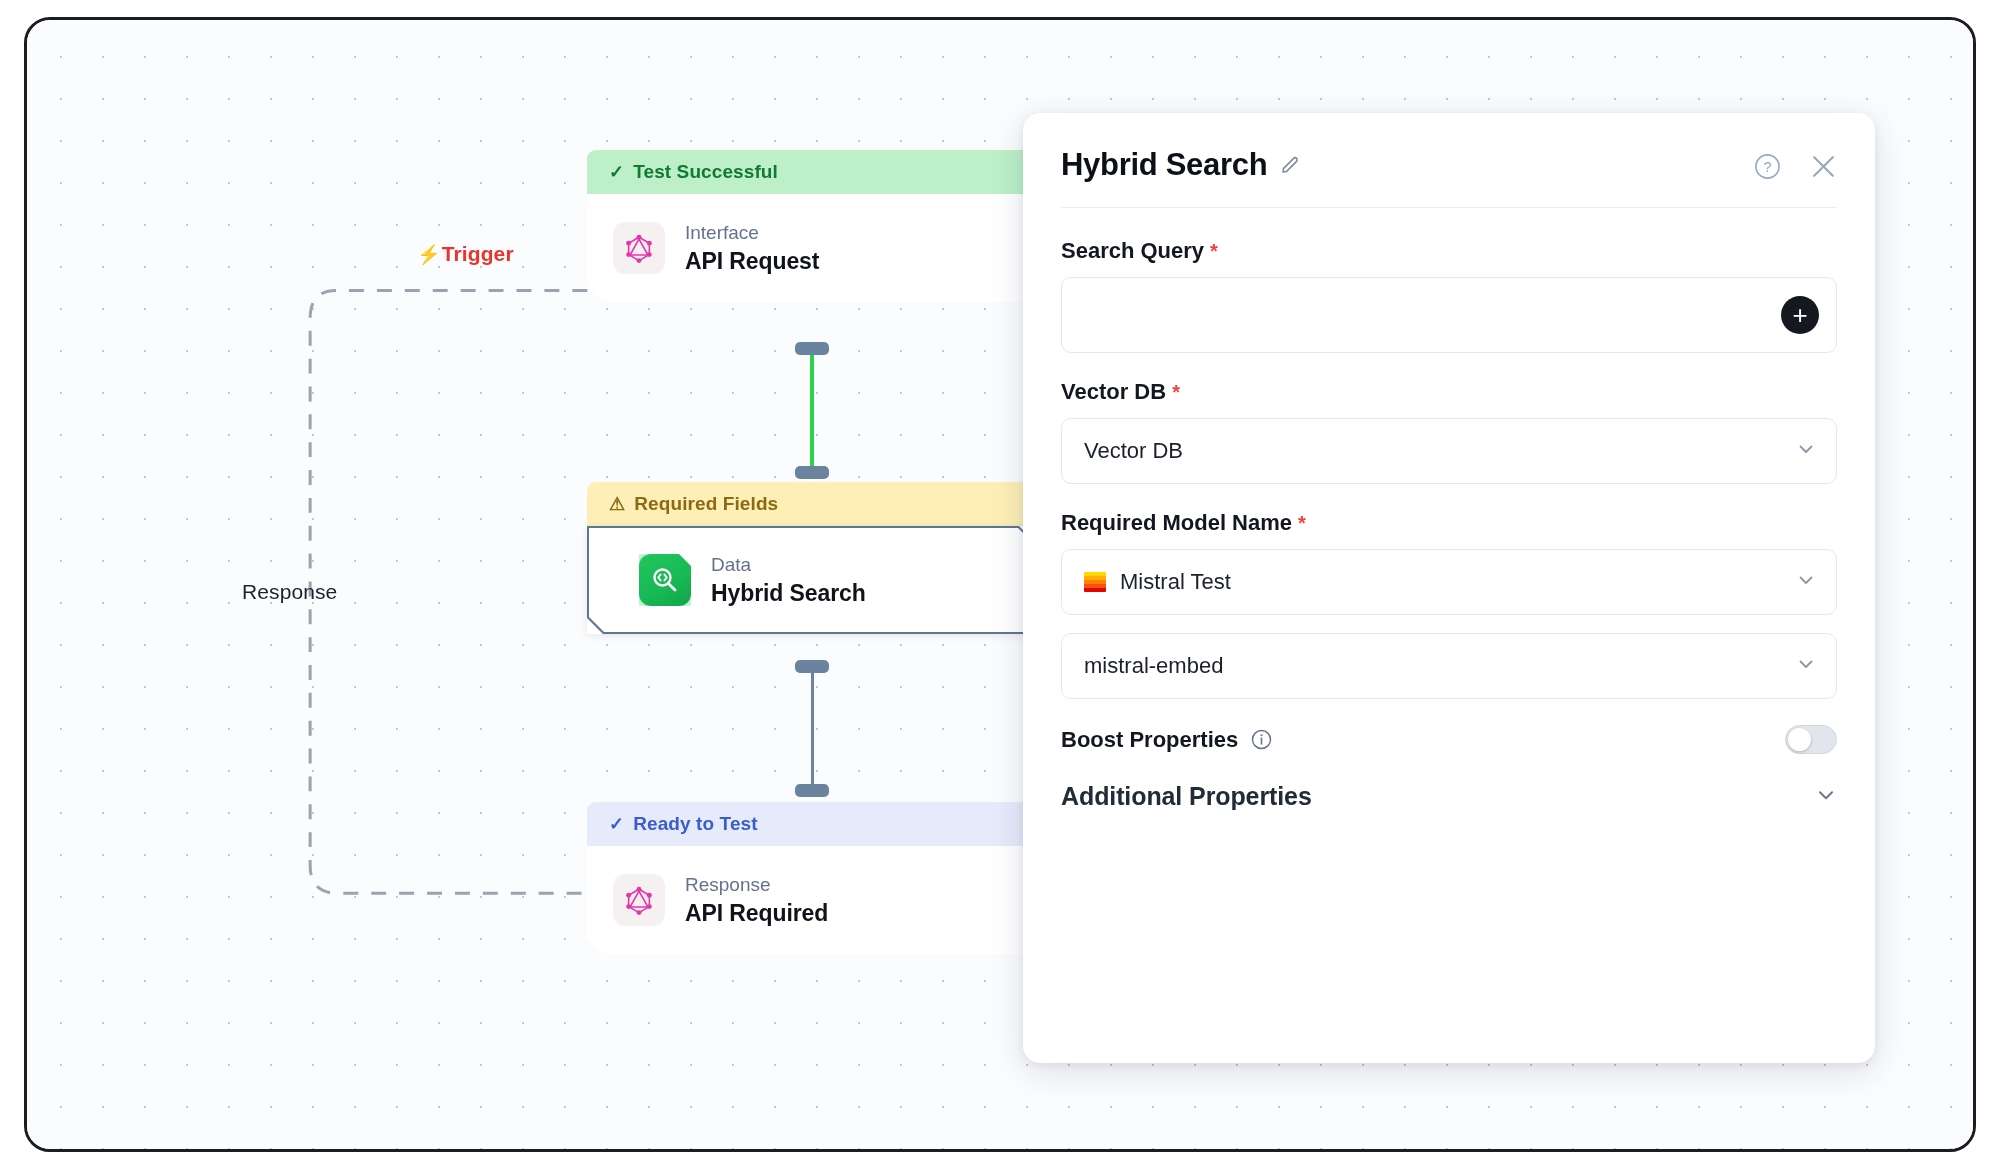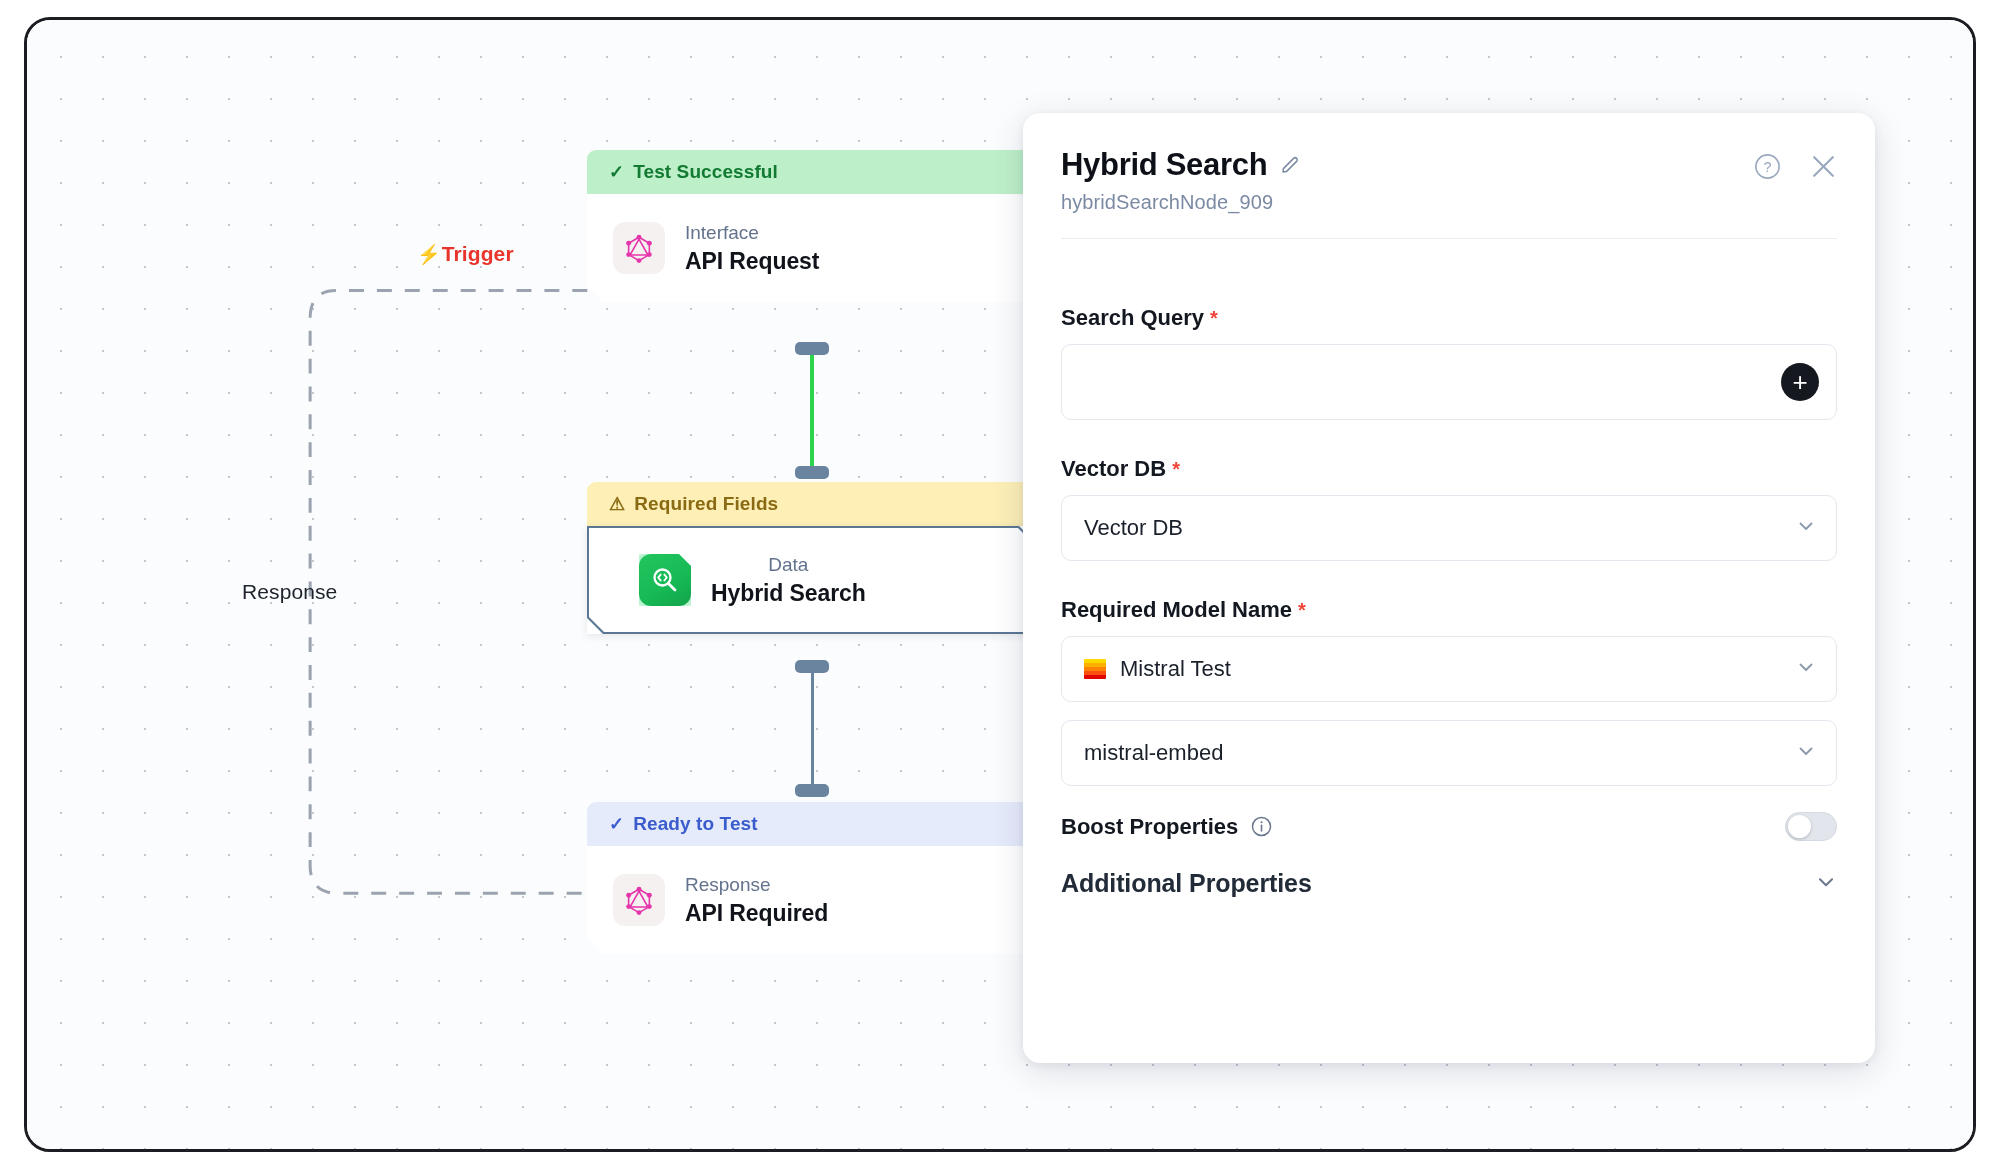--- a/index.html
+++ b/index.html
@@ -160,21 +160,21 @@
     position: absolute; right: 36px; top: 38px;
     display: flex; align-items: center; gap: 26px;
   }
   #panel-actions .act { cursor: pointer; display: flex; }
   #panel-divider {
     margin: 24px 38px 0 38px;
     height: 1px; background: #e9edf2;
   }
 
   #panel-body { padding: 30px 38px 0 38px; }
-  .field { margin-bottom: 26px; margin-top: 36px; }
+  .field { margin-bottom: 26px; }
   .field-label {
     font-size: 22px; font-weight: 700; color: #121720;
     margin-bottom: 13px; display: flex; align-items: center; gap: 6px;
   }
   .req { color: #f04438; font-size: 20px; line-height: 1; }
 
   .textarea-box {
     position: relative;
     height: 76px;
     border: 1px solid #e3e8ef;
@@ -307,21 +307,21 @@
     <div class="handle" style="left:768px; top:446px;"></div>
 
     <div class="node" style="left:560px; top:462px;">
       <div class="node-banner" style="background:#fdefb6; color:#8a6a12;">
         <span class="bicon">⚠</span>
         <span>Required Fields</span>
       </div>
       <div class="node-body">
         <div class="sel-outline"></div>
         <div class="sel-inner"></div>
-        <div class="node-content" style="padding-left:26px;text-align:center;">
+        <div class="node-content" style="padding-left:26px;">
           <div class="node-icon hybrid">
             <svg width="30" height="30" viewBox="0 0 30 30" aria-hidden="true">
               <circle cx="12.5" cy="12.5" r="8" fill="none" stroke="#ffffff" stroke-width="2.3"></circle>
               <line x1="18.4" y1="18.4" x2="25" y2="25" stroke="#ffffff" stroke-width="2.8" stroke-linecap="round"></line>
               <path d="M10.6 9.6 L8.2 12.5 L10.6 15.4" fill="none" stroke="#ffffff" stroke-width="1.9" stroke-linecap="round" stroke-linejoin="round"></path>
               <path d="M14.4 9.6 L16.8 12.5 L14.4 15.4" fill="none" stroke="#ffffff" stroke-width="1.9" stroke-linecap="round" stroke-linejoin="round"></path>
             </svg>
           </div>
           <div class="node-text">
             <div class="kind">Data</div>
@@ -370,21 +370,20 @@
 
       <div id="panel-header">
         <div id="panel-title-row">
           <div id="panel-title">Hybrid Search</div>
           <span id="edit-icon">
             <svg width="22" height="22" viewBox="0 0 22 22" aria-hidden="true">
               <path d="M4 18 L4.4 14.6 L14.6 4.4 A1.9 1.9 0 0 1 17.6 7.4 L7.4 17.6 Z" fill="none" stroke="#7b8aa3" stroke-width="1.5" stroke-linejoin="round"></path>
             </svg>
           </span>
         </div>
-        <div id="panel-subtitle">hybridSearchNode_909</div>
 
         <div id="panel-actions">
           <span class="act">
             <svg width="29" height="29" viewBox="0 0 30 30" aria-hidden="true">
               <circle cx="15" cy="15" r="12" fill="none" stroke="#9aa8bd" stroke-width="1.7"></circle>
               <text x="15" y="20.5" text-anchor="middle" font-family="Liberation Sans, sans-serif" font-size="15" fill="#9aa8bd">?</text>
             </svg>
           </span>
           <span class="act">
             <svg width="31" height="31" viewBox="0 0 30 30" aria-hidden="true">

